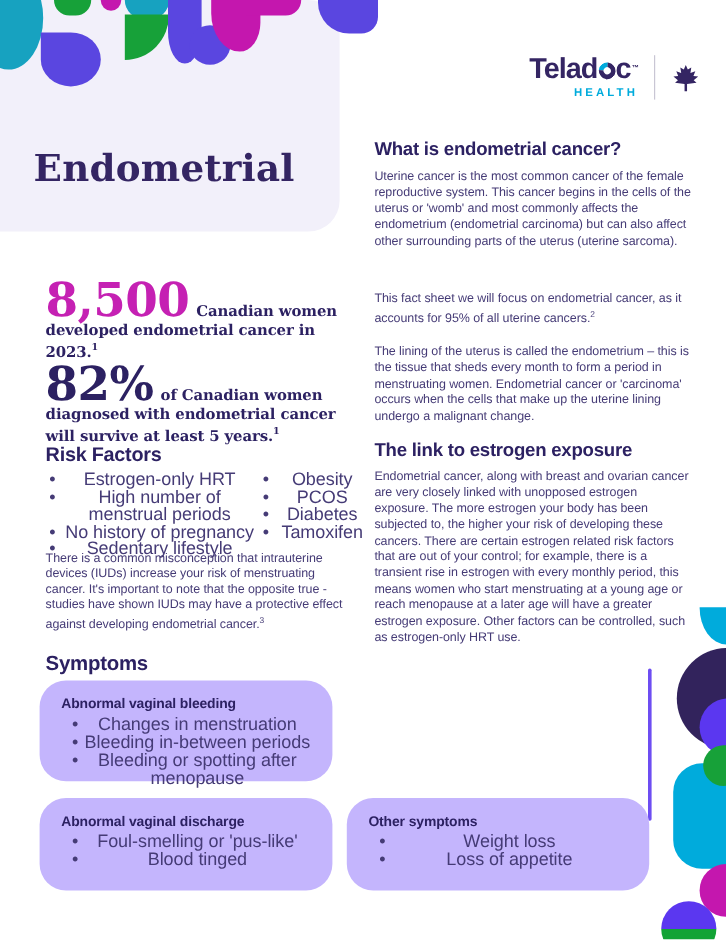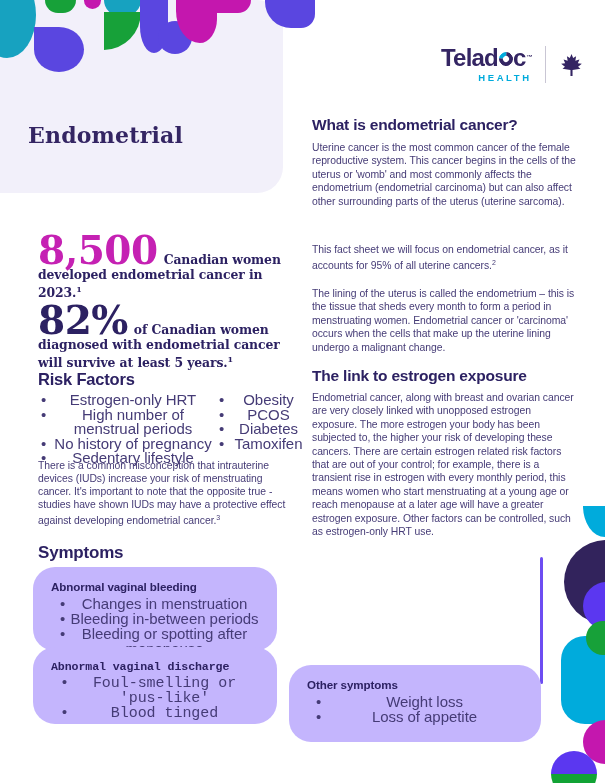--- a/index.html
+++ b/index.html
@@ -9,21 +9,21 @@
   }
 
   
   .header-panel {
     position:absolute; left:0; top:0; width:283px; height:193px;
     background:#f2f0fa; border-radius:0 26px 26px 0;
   }
   .page-title {
     position:absolute; left:28px; top:101px; width:250px;
     font-family:"DejaVu Serif", serif; font-weight:700;
-    font-size:22px; line-height:39px; color:#342563; letter-spacing:.2px;
+    font-size:31px; line-height:39px; color:#342563; letter-spacing:.2px;
   }
 
   
   .shp { position:absolute; }
   .s-teal1    { left:-22px; top:-28px; width:58px;  height:86px; background:#17a2c0; border-radius:50%; }
   .s-purple1  { left:34px;  top:27px;  width:50px;  height:45px; background:#5a46e0; border-radius:0 55% 55% 55%; }
   .s-green1   { left:45px;  top:0;     width:31px;  height:13px; background:#17a139; border-radius:0 0 16px 16px; }
   .s-magenta1 { left:84px;  top:0;     width:17px;  height:9px;  background:#c417ae; border-radius:0 0 9px 9px; }
   .s-teal2    { left:104px; top:0;     width:37px;  height:16px; background:#17a2c0; border-radius:0 0 19px 19px; }
   .s-green2   { left:104px; top:12px;  width:37px;  height:38px; background:#17a139; border-radius:0 0 100% 0; }
@@ -90,21 +90,21 @@
   ul.bullets li::before { content:"•"; position:absolute; left:1px; color:#453b76; }
   .risk-col { position:absolute; top:393px; }
   .risk-col-1 { left:40px;  width:175px; }
   .risk-col-2 { left:218px; width:90px; }
 
   
   .card { position:absolute; background:#c4b5fd; border-radius:22px;
           padding:13px 18px; box-sizing:border-box; }
   .card-1 { left:33px;  top:567px; width:244px; height:84px; }
   .card-2 { left:289px; top:567px; width:252px; height:84px; }
-  .card-3 { left:33px;  top:647px; width:244px; height:77px;font-family:Liberation Mono, monospace; }
+  .card-3 { left:33px;  top:665px; width:244px; height:77px; }
   .card-4 { left:289px; top:665px; width:252px; height:77px; }
   .card-title { font-weight:700; color:#2c2162; font-size:11.6px; margin:0 0 3px; letter-spacing:-0.1px; }
   .card ul.bullets { padding-left:8px; }
   .card ul.bullets li { line-height:15px; }
 </style>
 </head>
 <body>
 
 <div class="page">
 

